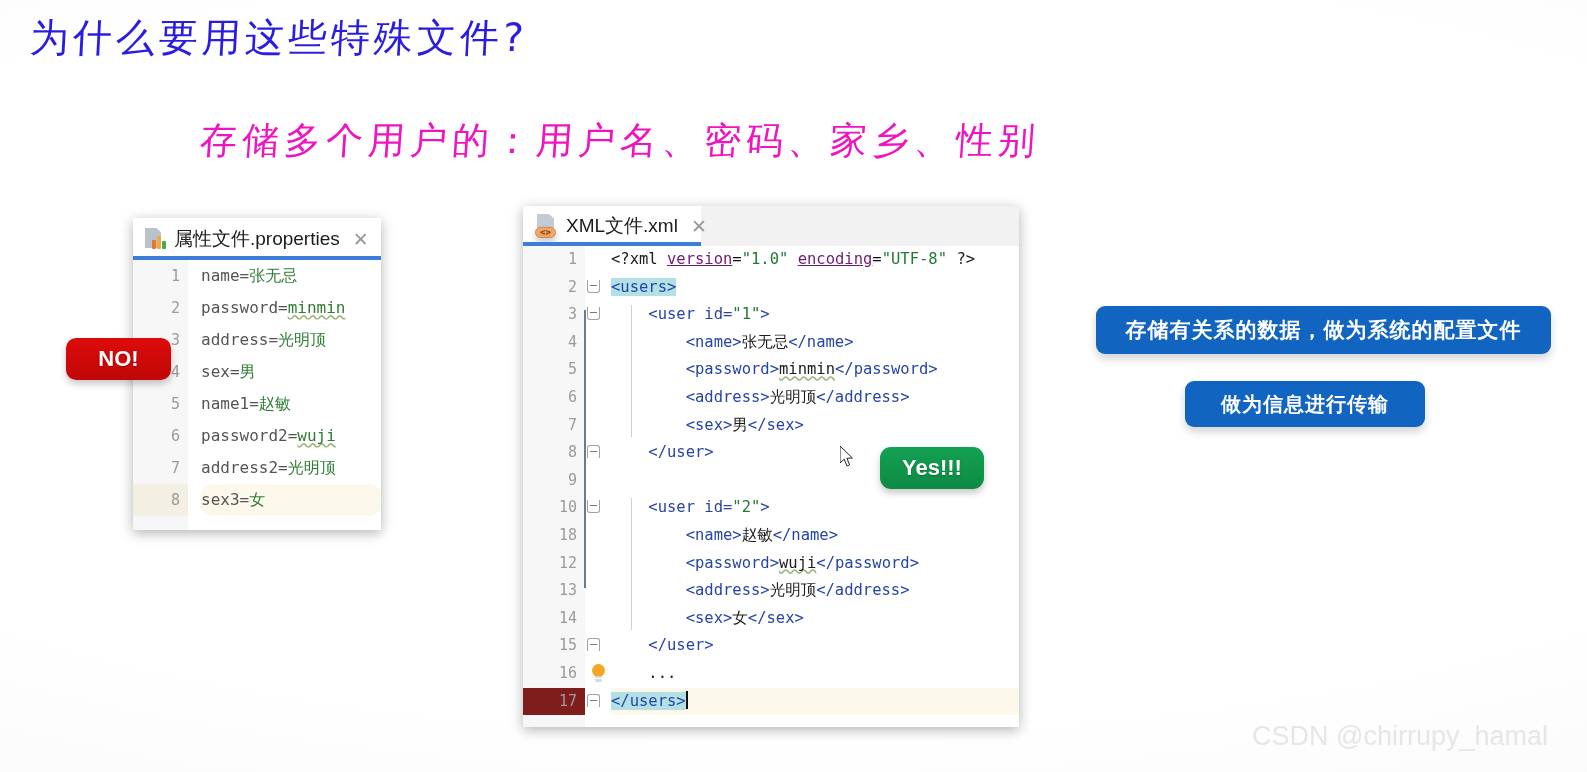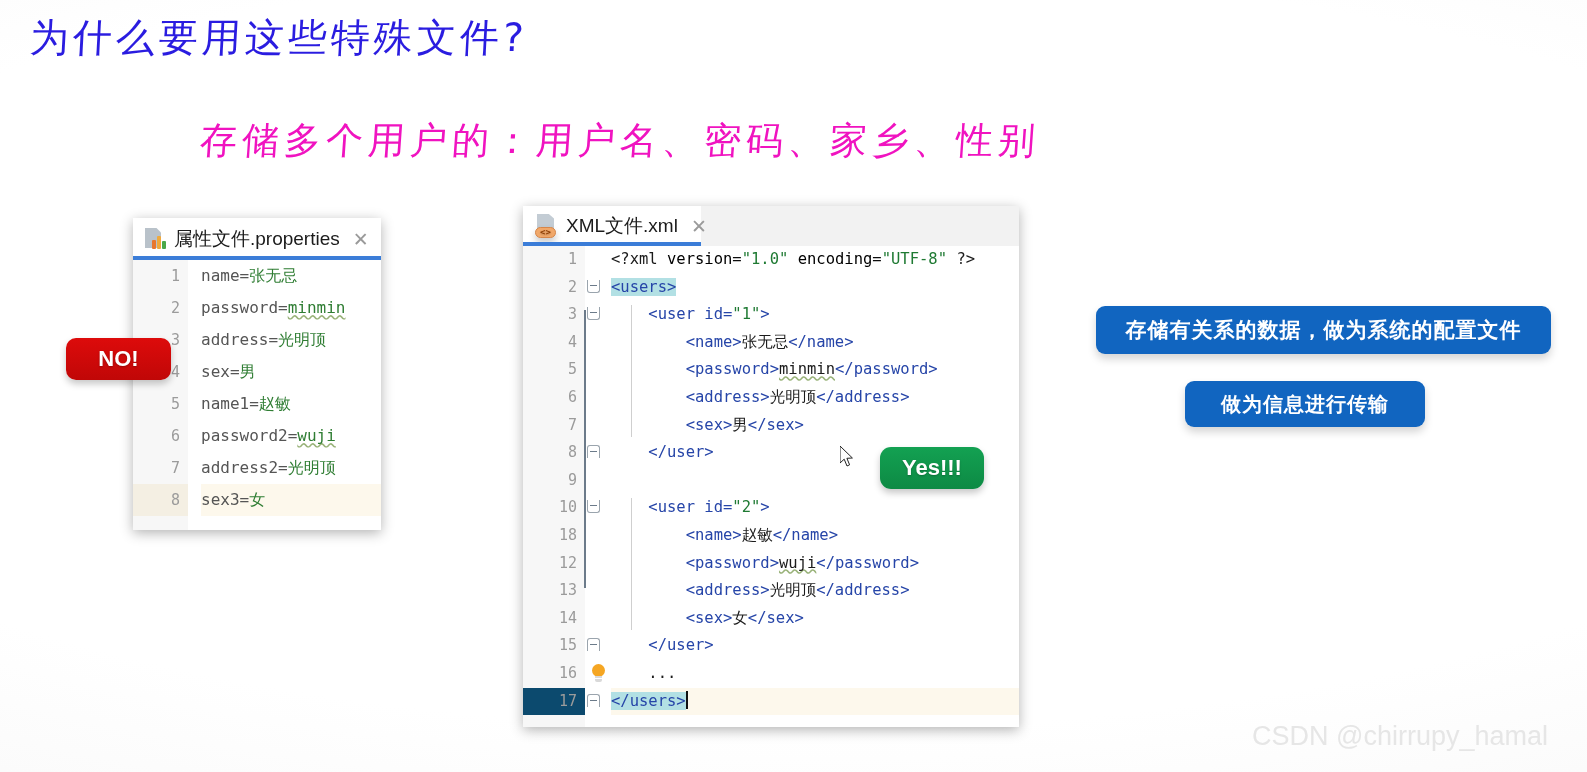--- a/index.html
+++ b/index.html
@@ -134,21 +134,21 @@
 
   
   #props-editor { left:133px; top:218px; width:248px; height:312px; }
   #props-editor .tabbar { height:42px; }
   #props-editor .tab { width:252px; }
   #props-editor .gutter { width:55px; }
   #props-editor .gutter .ln { font-size:15px; line-height:32px; height:32px; }
   #props-editor .code-lines { padding-left:13px; }
   #props-editor .row { font-size:16px; line-height:32px; height:32px; color:#555555; }
   #props-editor .val { color:#2f7d33; }
-  #props-editor .row.current { background:#fdf8ec; }
+  #props-editor .row.current { background:#fdf8ec;border-radius:12px; }
   #props-editor .gutter .ln.current { background:#f4efe3; }
   .squiggle {
     text-decoration: underline wavy #9ab37a;
     text-decoration-skip-ink:none;
   }
   .props-leftstub {
     position:absolute; left:0; top:42px; bottom:0; width:10px;
     background:#ffffff; color:#9b9b9b; font-size:13px;
     font-family:"DejaVu Sans Mono", monospace;
     padding-top:4px;
@@ -173,31 +173,31 @@
   }
   .xml-gutter-divider {
     position:absolute; left:61px; top:64px; height:278px; width:2px;
     background:#6c7b8a;
   }
   .xml-indent-guide {
     position:absolute; width:1px; background:#cfcfcf;
   }
   
   .t-tag    { color:#2645a8; }
-  .t-attr   { color:#000000; }
+  .t-attr   { color:#701a75;text-decoration:underline; }
   .t-val    { color:#1f7a33; }
   .t-proc   { color:#1b1b1b; }
   .t-text   { color:#1b1b1b; }
   .sel { background:#b2e0e4; }
   .cursor-bar {
     display:inline-block; width:2px; height:18px; background:#111;
     vertical-align:-3px;
   }
   .row.current-xml { background:#fdf8ec; }
-  #xml-editor .gutter .ln.current { background:#0c4a6e; }
+  #xml-editor .gutter .ln.current { background:#7f1d1d; }
 
   
   .fold {
     position:absolute; width:13px; height:13px;
     border:1px solid #9aa4ad; background:#ffffff;
     left:0; 
   }
   .fold.minus::after {
     content:""; position:absolute; left:2px; right:2px; top:5px;
     height:1px; background:#6c7b8a;

